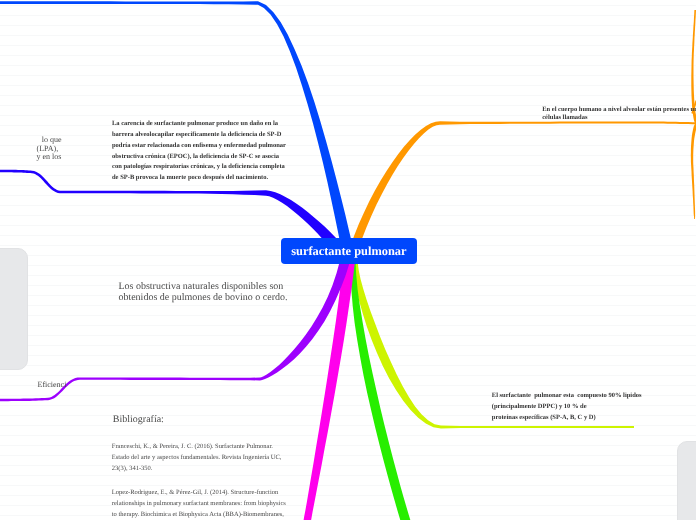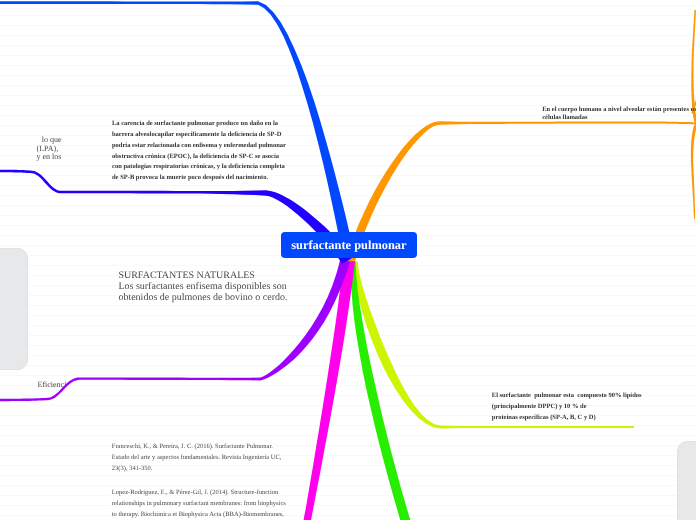--- a/index.html
+++ b/index.html
@@ -44,25 +44,25 @@
   <div class="ghost gr"></div>
 
   <div class="txt small" style="left:72px;top:119px;width:176px;">La carencia de surfactante pulmonar produce un daño en la barrera alveolocapilar específicamente la deficiencia de SP-D podría estar relacionada con enfisema y enfermedad pulmonar obstructiva crónica (EPOC), la deficiencia de SP-C se asocia con patologías respiratorias crónicas, y la deficiencia completa de SP-B provoca la muerte poco después del nacimiento.</div>
 
   <div class="txt small" style="left:502.2px;top:106px;width:176px;line-height:7.8px;">En el cuerpo humano a nivel alveolar están presentes unas células llamadas</div>
 
   <div class="txt small" style="left:451.8px;top:389.5px;width:170px;line-height:11.1px;white-space:pre;">El surfactante  pulmonar esta  compuesto 90% lipidos
 (principalmente DPPC) y 10 % de
 proteínas específicas (SP-A, B, C y D)</div>
 
-  <div class="txt big" style="left:78.4px;top:269.6px;width:200px;">SURFACTANTES NATURALES</div>
-  <div class="txt big" style="left:78.4px;top:281px;width:174px;">Los surfactantes enfisema disponibles son obtenidos de pulmones de bovino o cerdo.</div>
+  <div class="txt big" style="left:78.4px;top:281px;width:174px;">Los obstructiva naturales disponibles son obtenidos de pulmones de bovino o cerdo.</div>
 
+  <div class="txt big" style="left:72.8px;top:413.8px;width:140px;">Bibliografía:</div>
   <div class="txt small" style="left:71.8px;top:440.8px;width:180px;line-height:11.3px;font-weight:normal;color:#4a4a4a;">Franceschi, K., &amp; Pereira, J. C. (2016). Surfactante Pulmonar. Estado del arte y aspectos fundamentales. Revista Ingeniería UC, 23(3), 341-350.</div>
   <div class="txt small" style="left:71.8px;top:486.8px;width:180px;line-height:11.3px;font-weight:normal;color:#4a4a4a;">Lopez-Rodriguez, E., &amp; Pérez-Gil, J. (2014). Structure-function relationships in pulmonary surfactant membranes: from biophysics to therapy. Biochimica et Biophysica Acta (BBA)-Biomembranes,</div>
 
   <div class="txt big clipped" style="left:1.7px;top:135.5px;">lo que</div>
   <div class="txt big clipped" style="left:-3.5px;top:144.6px;">(LPA),</div>
   <div class="txt big clipped" style="left:-3.5px;top:153.2px;">y en los</div>
   <div class="txt big" style="left:-2.5px;top:381px;width:60px;font-size:8px;line-height:8px;">Eficienci</div>
 
-  <div class="node-root" style="left:280.8px;top:232px;width:136.1px;height:26.3px;">surfactante pulmonar</div>
+  <div class="node-root" style="left:280.8px;top:238px;width:136.1px;height:26.3px;">surfactante pulmonar</div>
 </div>
 
 </body></html>

